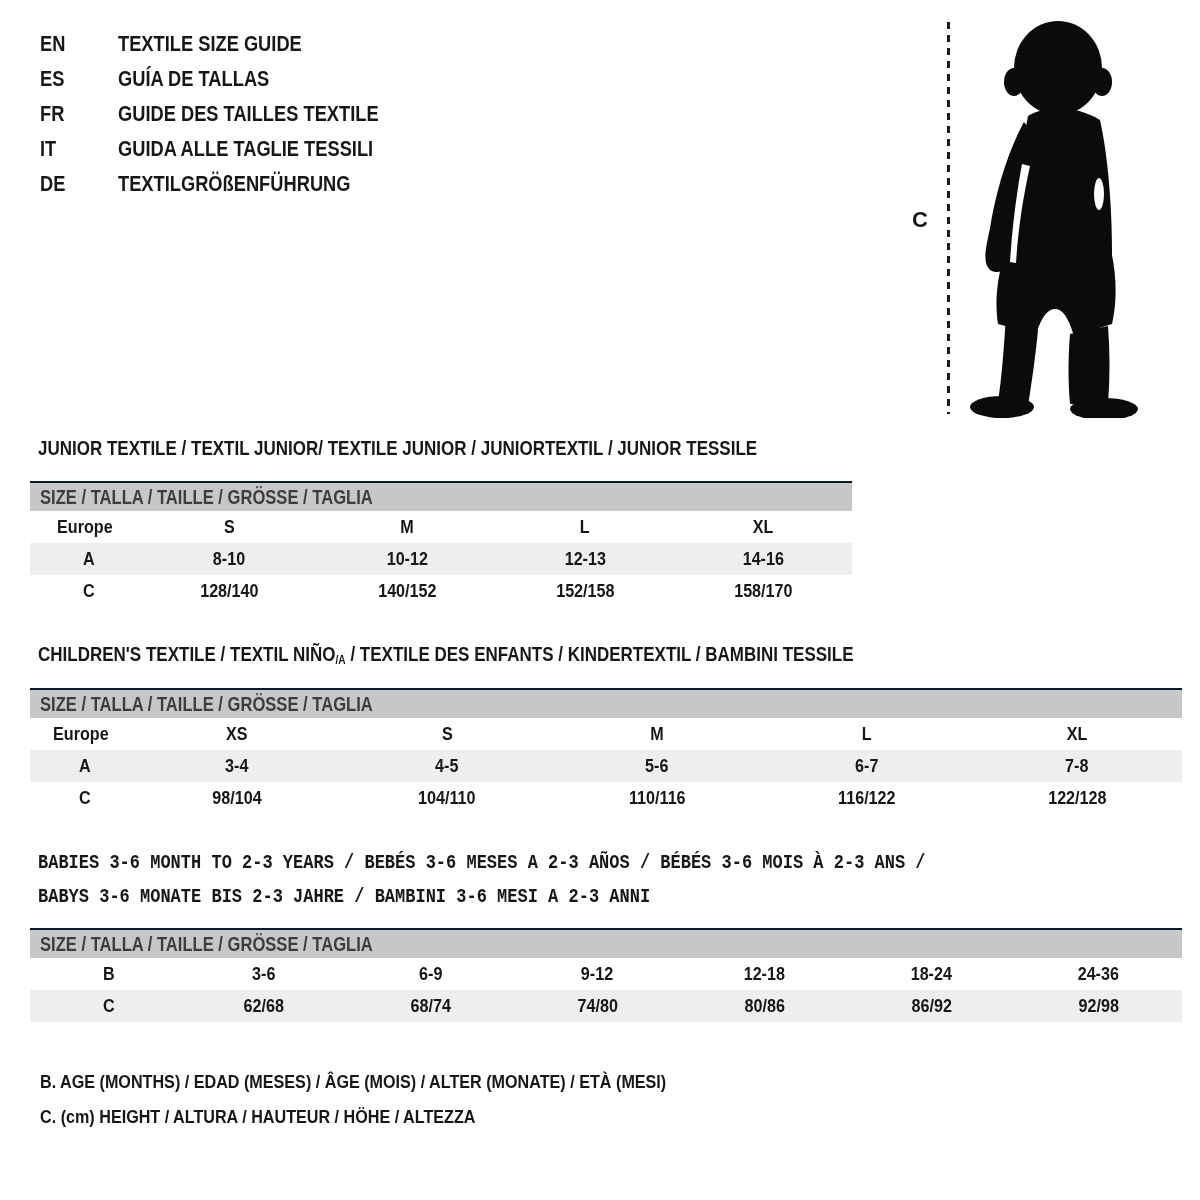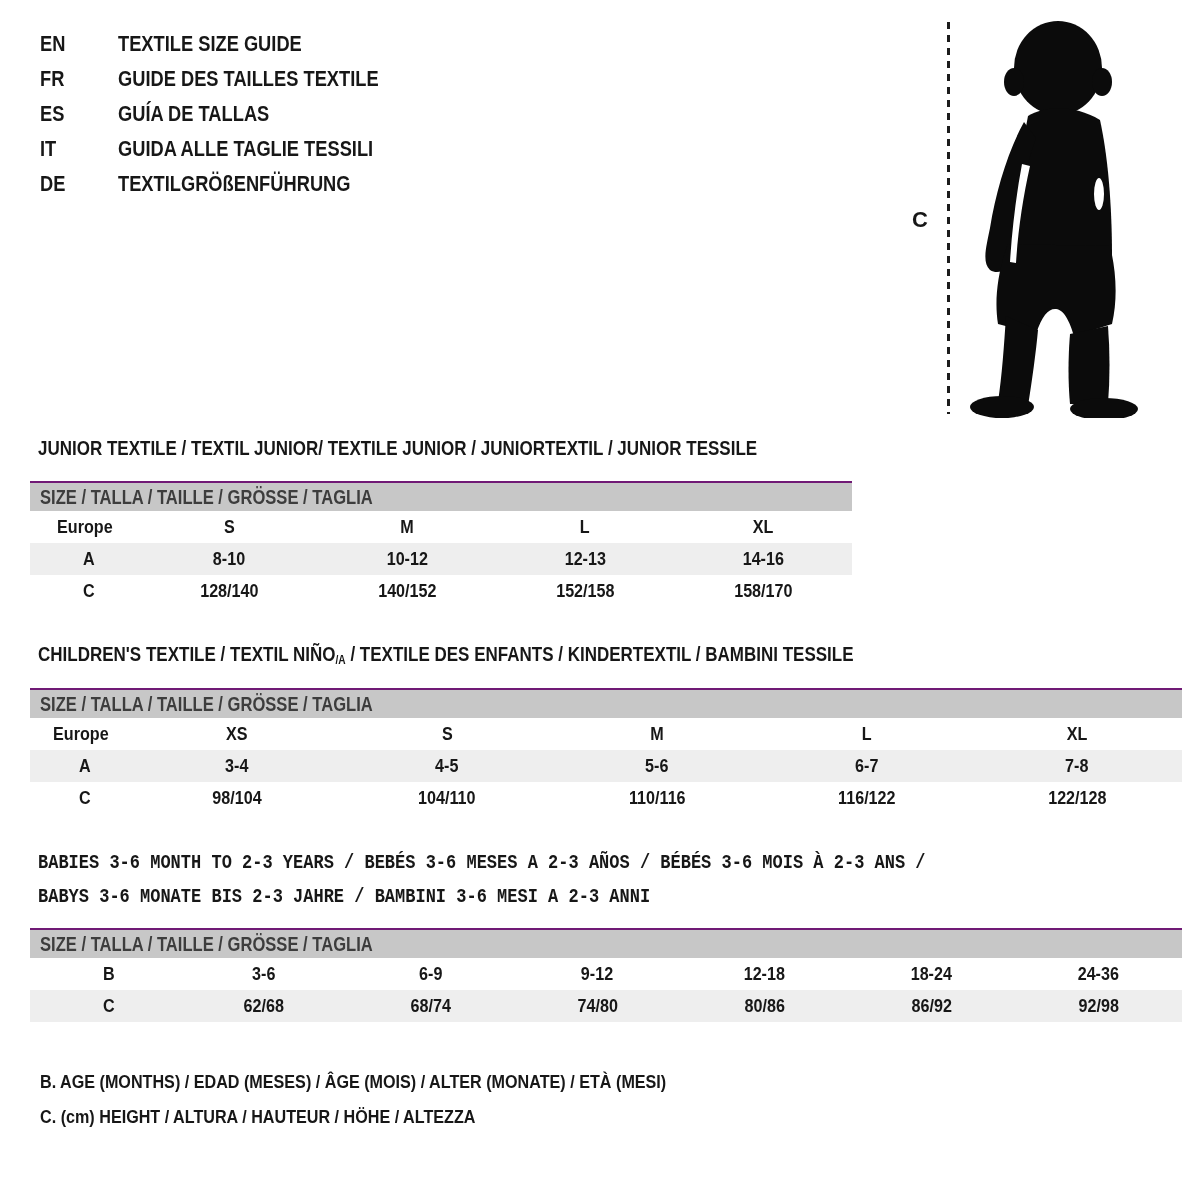--- a/index.html
+++ b/index.html
@@ -21,21 +21,21 @@
     background:repeating-linear-gradient(to bottom,#1c1c1c 0 7px,transparent 7px 13px);}
   .marker-c{position:absolute;left:912px;top:207px;font-size:22px;font-weight:700;}
 
   
   .sec-title{position:absolute;left:38px;font-size:20px;font-weight:700;}
   .sub-small{font-size:12px;position:relative;top:3px;font-weight:700;}
   .two-line{line-height:34px;font-family:Liberation Mono, monospace;}
 
   
   .tbl{position:absolute;left:30px;font-size:19px;}
-  .bar{height:30px;background:#c7c7c7;border-top:2px solid #701a75;box-sizing:border-box;
+  .bar{height:30px;background:#c7c7c7;border-top:2px solid #0f172a;box-sizing:border-box;
     display:flex;align-items:center;padding-left:10px;color:#3d3d3d;font-size:19.5px;}
   .row{display:flex;height:32px;align-items:center;}
   .row.stripe{background:#eeeeee;}
   .c0{box-sizing:border-box;padding-left:10px;text-align:center;}
   .cc{flex:1;text-align:center;}
   .w-junior{width:822px;}  .w-junior .c0{width:110px;}
   .w-wide{width:1152px;}
   .t-children .c0{width:102px;}
   .t-babies .c0{width:150px;}
 
@@ -47,26 +47,26 @@
 <body>
 
 <div class="canvas">
 
   <div class="lang">
     <div class="lang-row">
       <span class="lang-code"><span class="cx">EN</span></span>
       <span class="cx">TEXTILE SIZE GUIDE</span>
     </div>
     <div class="lang-row">
+      <span class="lang-code"><span class="cx">ES</span></span>
+      <span class="cx">GUÍA DE TALLAS</span>
+    </div>
+    <div class="lang-row">
       <span class="lang-code"><span class="cx">FR</span></span>
       <span class="cx">GUIDE DES TAILLES TEXTILE</span>
-    </div>
-    <div class="lang-row">
-      <span class="lang-code"><span class="cx">ES</span></span>
-      <span class="cx">GUÍA DE TALLAS</span>
     </div>
     <div class="lang-row">
       <span class="lang-code"><span class="cx">IT</span></span>
       <span class="cx">GUIDA ALLE TAGLIE TESSILI</span>
     </div>
     <div class="lang-row">
       <span class="lang-code"><span class="cx">DE</span></span>
       <span class="cx">TEXTILGRÖßENFÜHRUNG</span>
     </div>
   </div>

